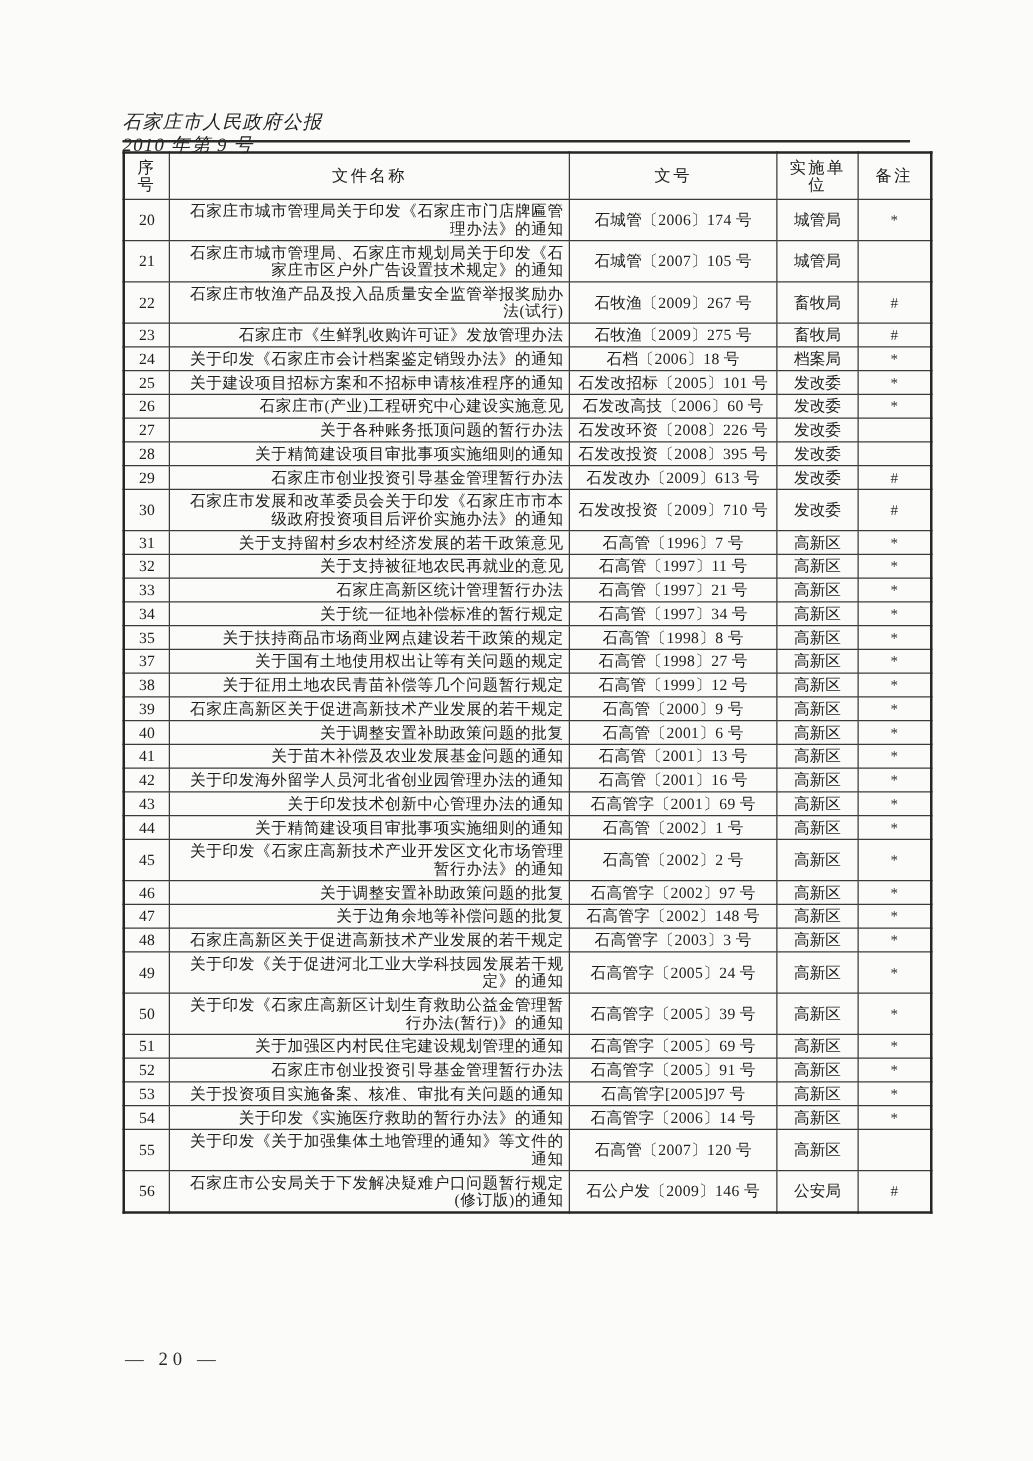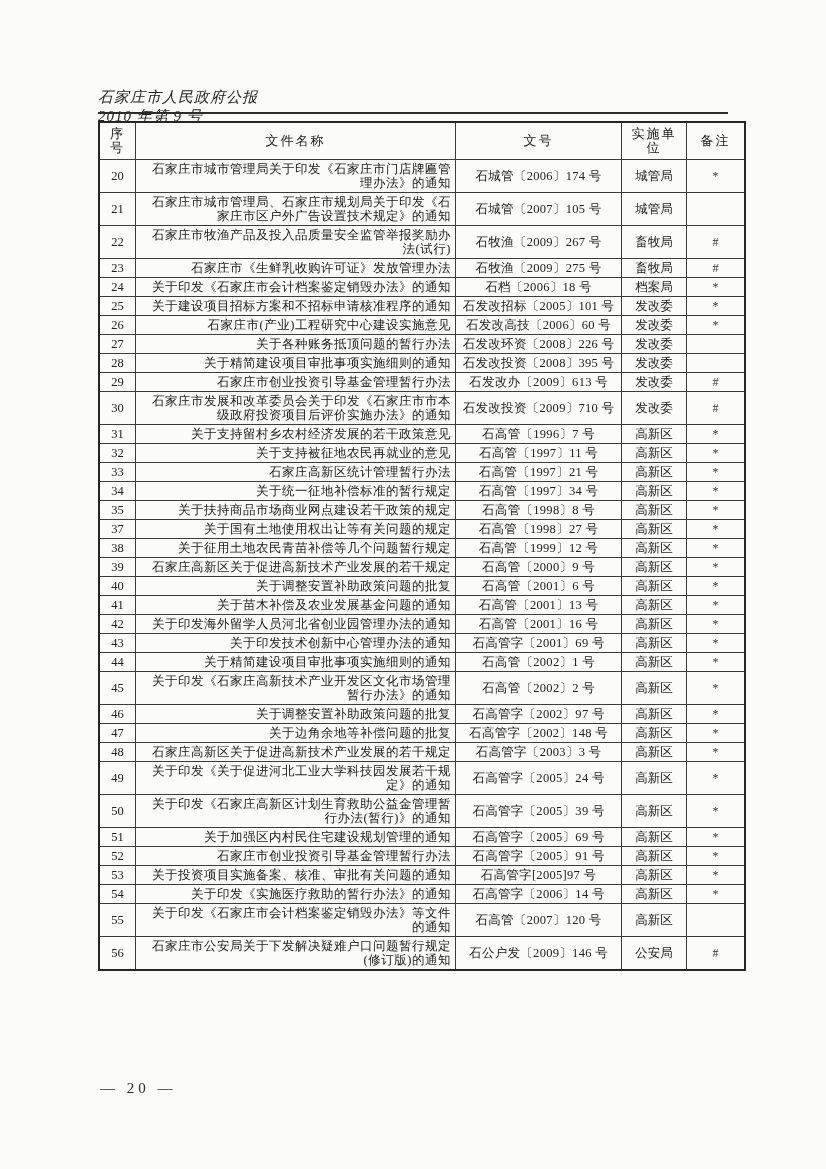--- a/index.html
+++ b/index.html
@@ -357,21 +357,21 @@
         </tr>
         <tr>
           <td class="td-no">54</td>
           <td class="td-title">关于印发《实施医疗救助的暂行办法》的通知</td>
           <td class="td-docno">石高管字〔2006〕14 号</td>
           <td class="td-unit">高新区</td>
           <td class="td-remark">*</td>
         </tr>
         <tr>
           <td class="td-no">55</td>
-          <td class="td-title">关于印发《石家庄市会计档案鉴定销毁办法》等文件的通知</td>
+          <td class="td-title">关于印发《关于加强集体土地管理的通知》等文件的通知</td>
           <td class="td-docno">石高管〔2007〕120 号</td>
           <td class="td-unit">高新区</td>
           <td class="td-remark"></td>
         </tr>
         <tr>
           <td class="td-no">56</td>
           <td class="td-title">石家庄市公安局关于下发解决疑难户口问题暂行规定(修订版)的通知</td>
           <td class="td-docno">石公户发〔2009〕146 号</td>
           <td class="td-unit">公安局</td>
           <td class="td-remark">#</td>

